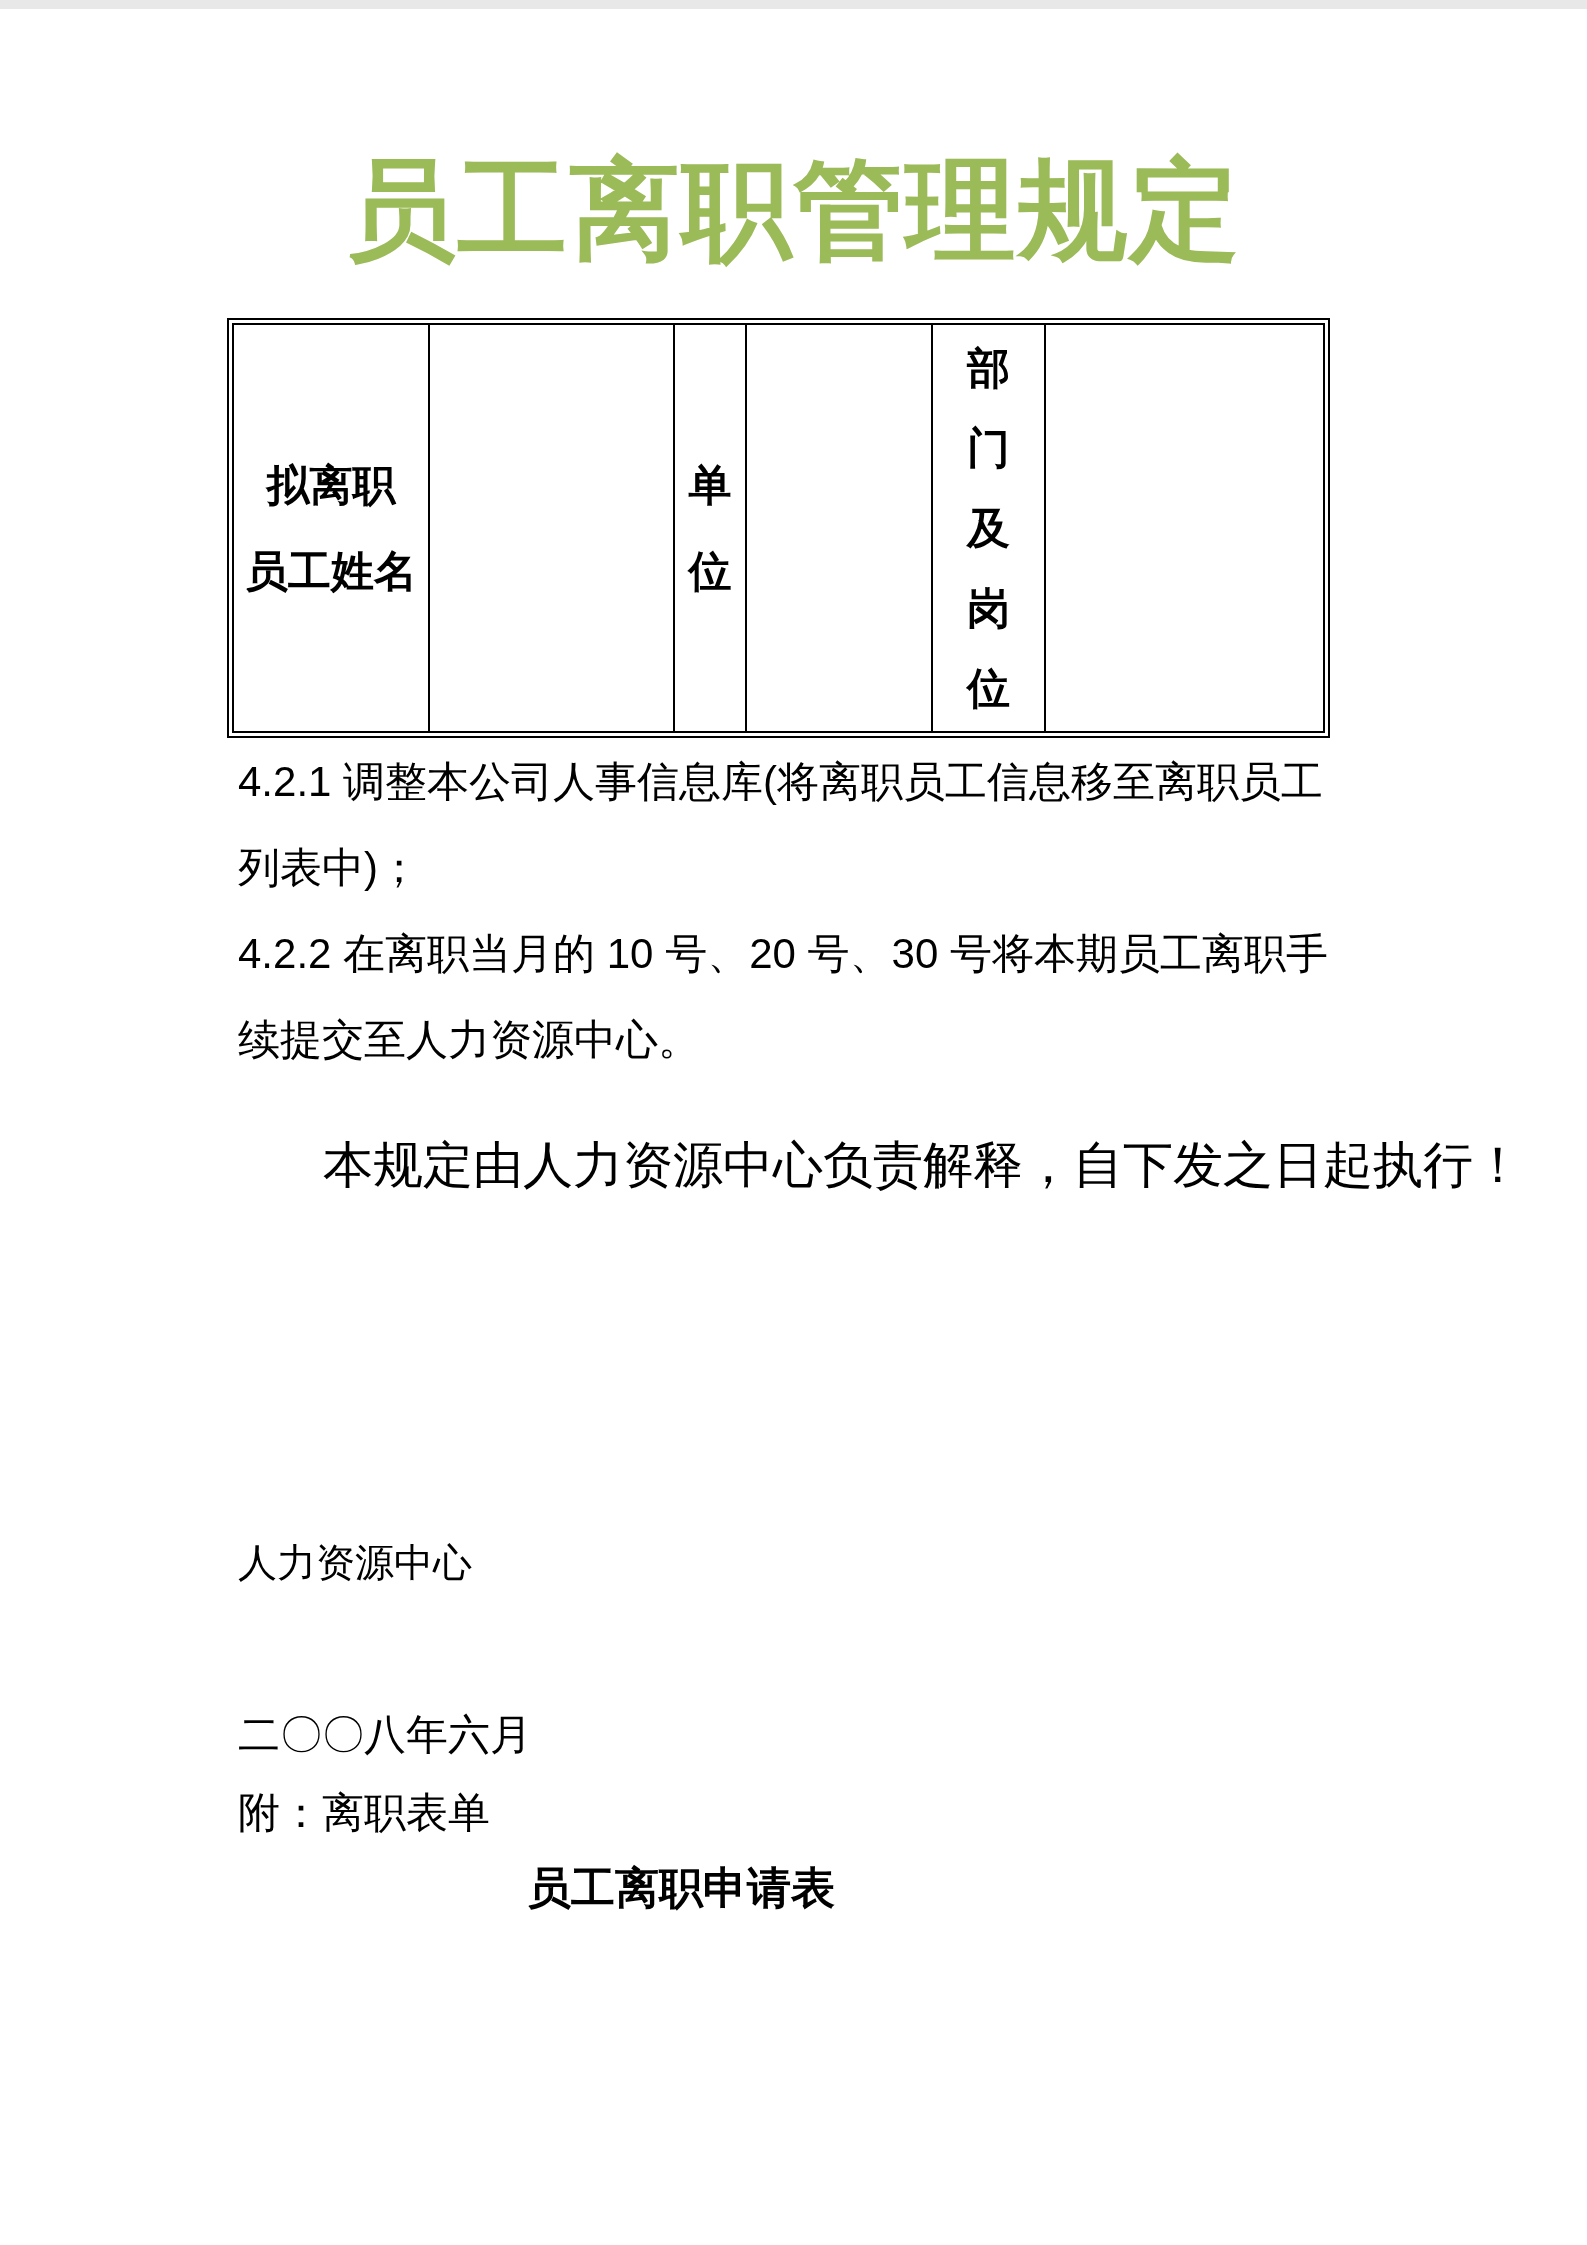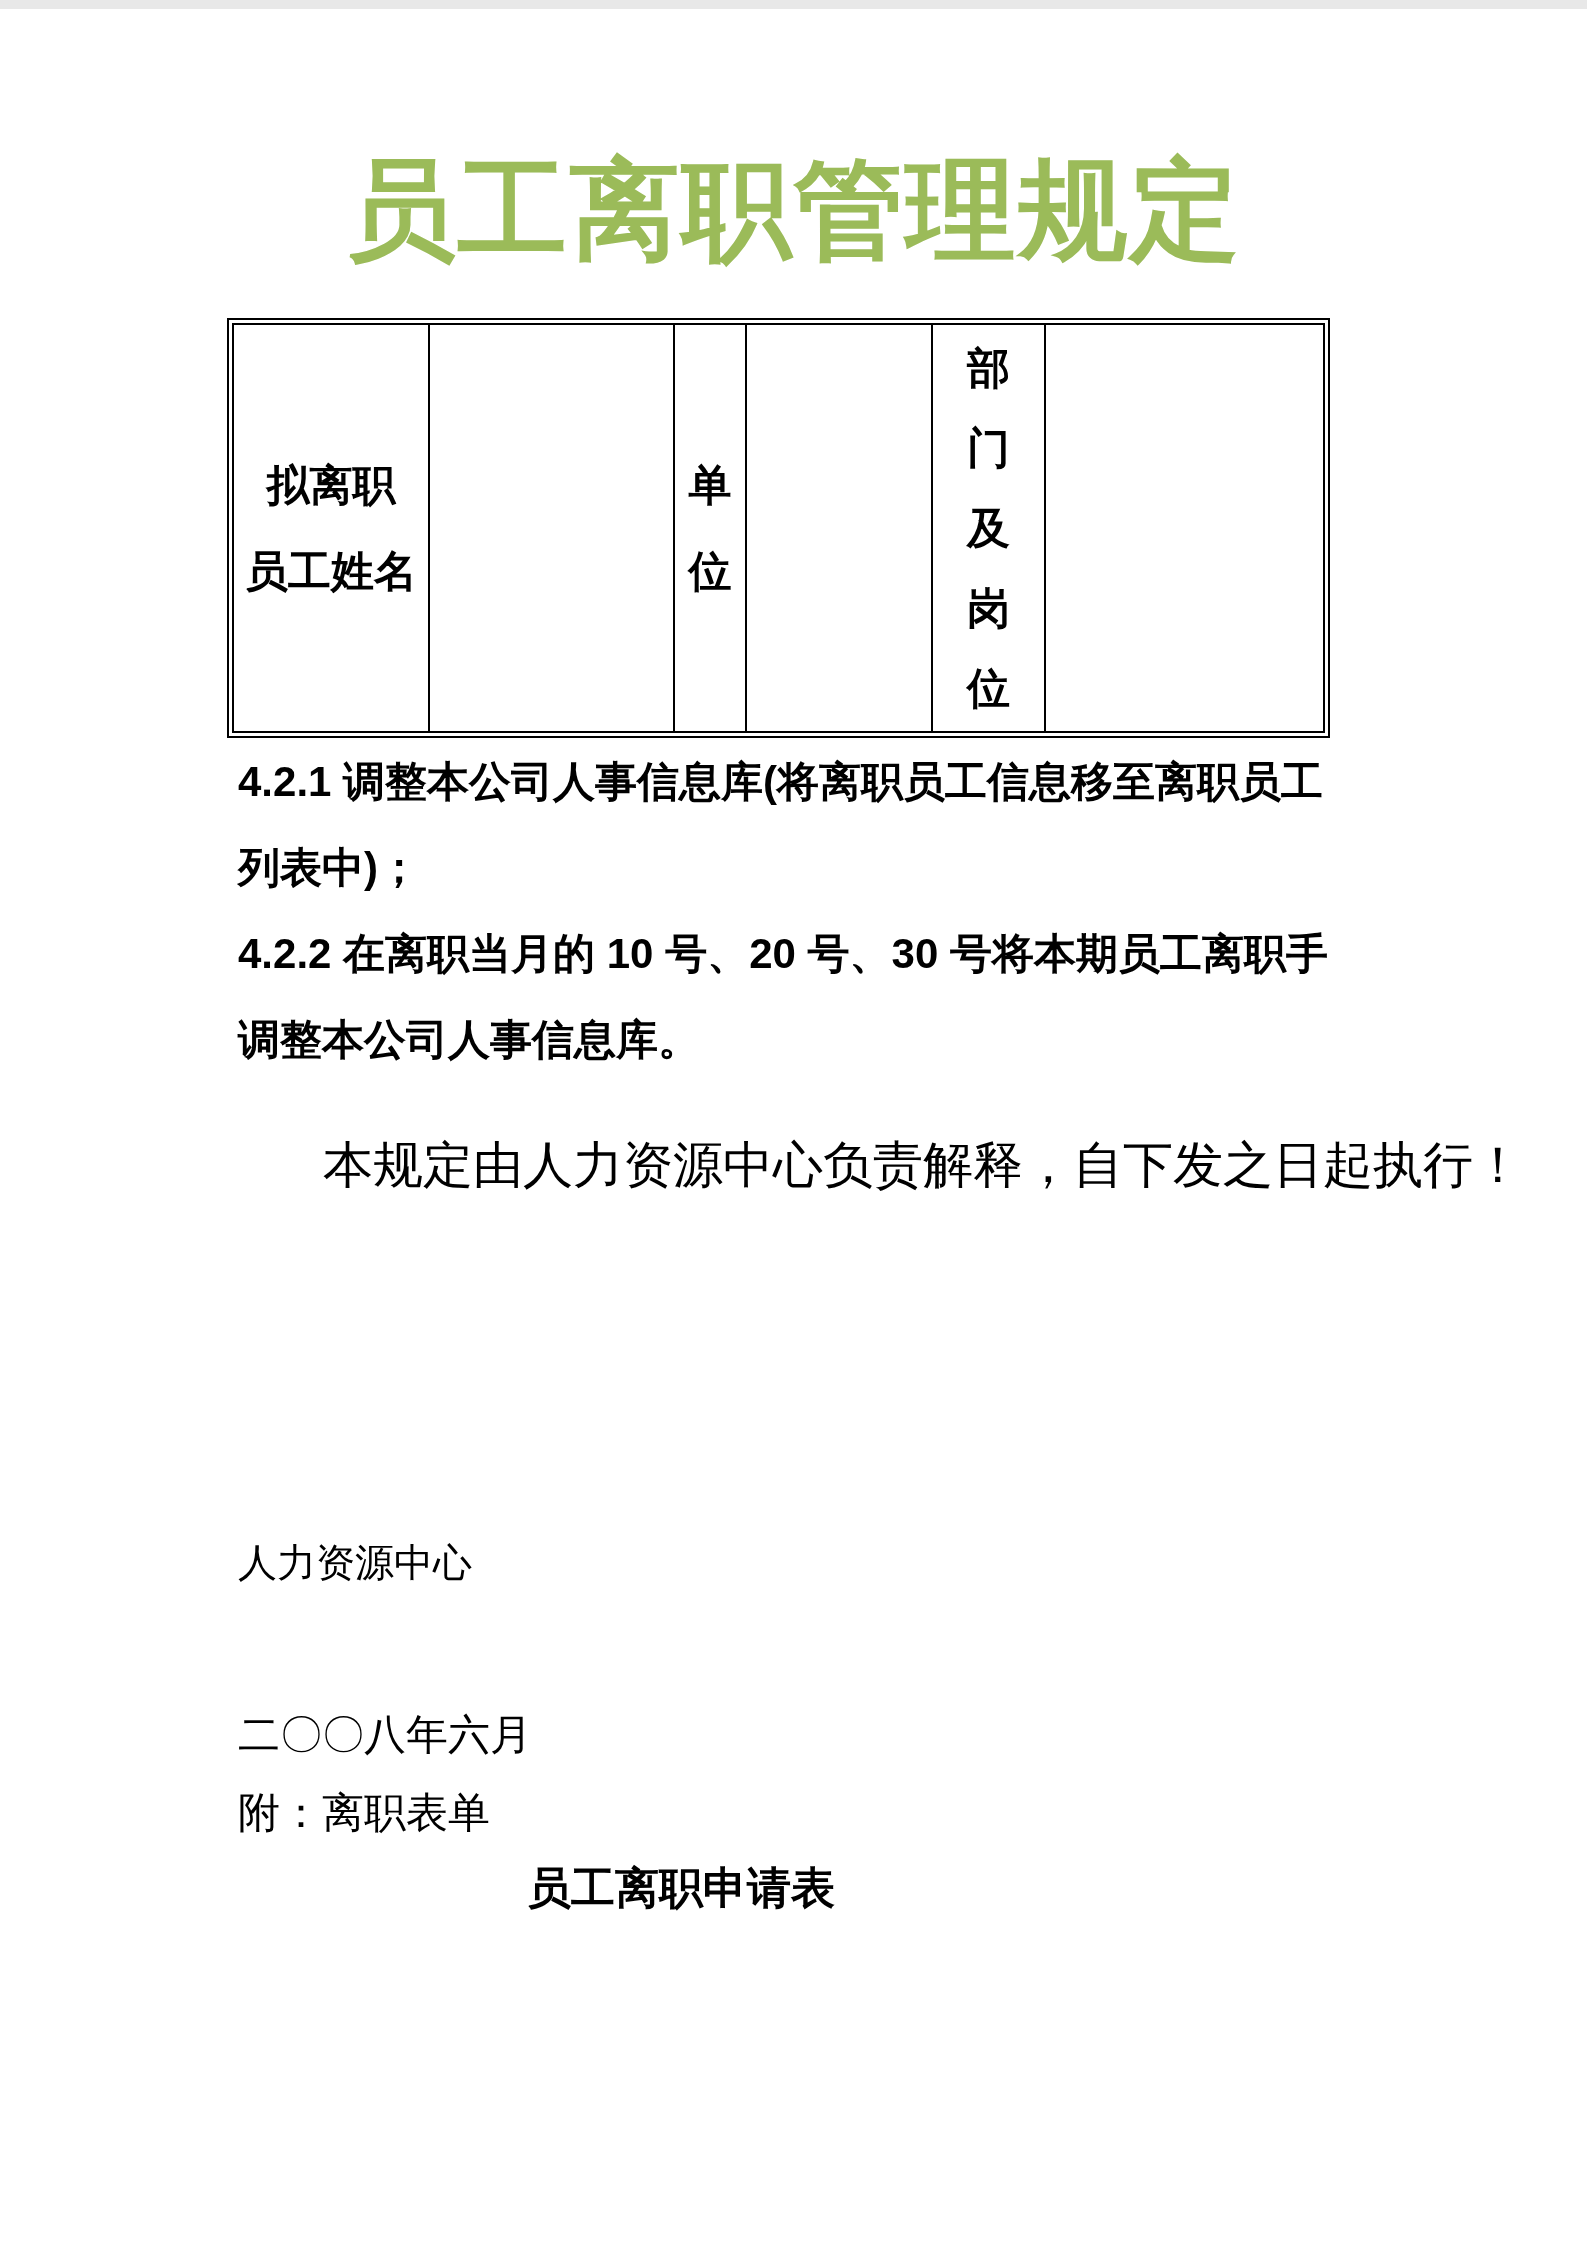--- a/index.html
+++ b/index.html
@@ -56,21 +56,21 @@
   .c4 { flex: 0 0 186px; }
   .c5 { flex: 0 0 113px; }
   .c6 { flex: 1 1 auto; }
   .body-lines {
     position: absolute;
     left: 238px;
     top: 730px;
     width: 1130px;
     font-size: 42px;
     line-height: 86px;
-    font-weight: 700;
+    font-weight: 400;
     white-space: nowrap;
   }
   .note {
     position: absolute;
     left: 323px;
     top: 1113px;
     font-size: 50px;
     line-height: 86px;
     white-space: nowrap;
   }
@@ -130,21 +130,21 @@
       <div class="vline">岗</div>
       <div class="vline">位</div>
     </div>
     <div class="cell c6"></div>
   </div>
 
   <div class="body-lines">
     <div class="line">4.2.1 调整本公司人事信息库(将离职员工信息移至离职员工</div>
     <div class="line">列表中)；</div>
     <div class="line">4.2.2 在离职当月的 10 号、20 号、30 号将本期员工离职手</div>
-    <div class="line">调整本公司人事信息库。</div>
+    <div class="line">续提交至人力资源中心。</div>
   </div>
 
   <div class="note">本规定由人力资源中心负责解释，自下发之日起执行！</div>
 
   <div class="sig-dept">人力资源中心</div>
 
   <div class="sig-date">二〇〇八年六月</div>
 
   <div class="attachment">附：离职表单</div>
 

